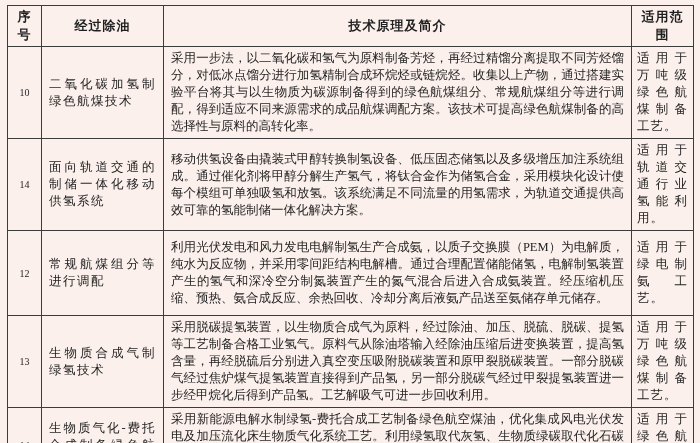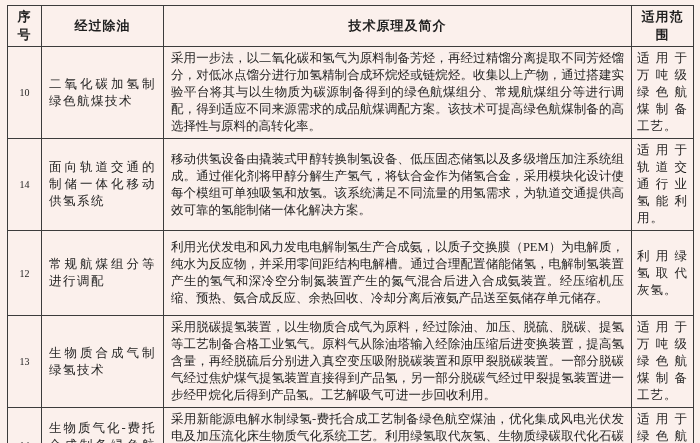--- a/index.html
+++ b/index.html
@@ -99,21 +99,21 @@
       <tr class="r1">
         <td class="no-cell">14</td>
         <td class="name-cell">面向轨道交通的制储一体化移动供氢系统</td>
         <td class="desc-cell">移动供氢设备由撬装式甲醇转换制氢设备、低压固态储氢以及多级增压加注系统组成。通过催化剂将甲醇分解生产氢气，将钛合金作为储氢合金，采用模块化设计使每个模组可单独吸氢和放氢。该系统满足不同流量的用氢需求，为轨道交通提供高效可靠的氢能制储一体化解决方案。</td>
         <td class="scope-cell">适用于轨道交通行业氢能利用。</td>
       </tr>
       <tr class="r2">
         <td class="no-cell">12</td>
         <td class="name-cell">常规航煤组分等进行调配</td>
         <td class="desc-cell">利用光伏发电和风力发电电解制氢生产合成氨，以质子交换膜（PEM）为电解质，纯水为反应物，并采用零间距结构电解槽。通过合理配置储能储氢，电解制氢装置产生的氢气和深冷空分制氮装置产生的氮气混合后进入合成氨装置。经压缩机压缩、预热、氨合成反应、余热回收、冷却分离后液氨产品送至氨储存单元储存。</td>
-        <td class="scope-cell">利用绿氢取代灰氢。</td>
+        <td class="scope-cell">适用于绿电制氨工艺。</td>
       </tr>
       <tr class="r3">
         <td class="no-cell">13</td>
         <td class="name-cell">生物质合成气制绿氢技术</td>
         <td class="desc-cell">采用脱碳提氢装置，以生物质合成气为原料，经过除油、加压、脱硫、脱碳、提氢等工艺制备合格工业氢气。原料气从除油塔输入经除油压缩后进变换装置，提高氢含量，再经脱硫后分别进入真空变压吸附脱碳装置和原甲裂脱碳装置。一部分脱碳气经过焦炉煤气提氢装置直接得到产品氢，另一部分脱碳气经过甲裂提氢装置进一步经甲烷化后得到产品氢。工艺解吸气可进一步回收利用。</td>
         <td class="scope-cell">适用于万吨级绿色航煤制备工艺。</td>
       </tr>
       <tr class="r4">
         <td class="no-cell">14</td>
         <td class="name-cell">生物质气化-费托合成制备绿色航煤技术</td>

